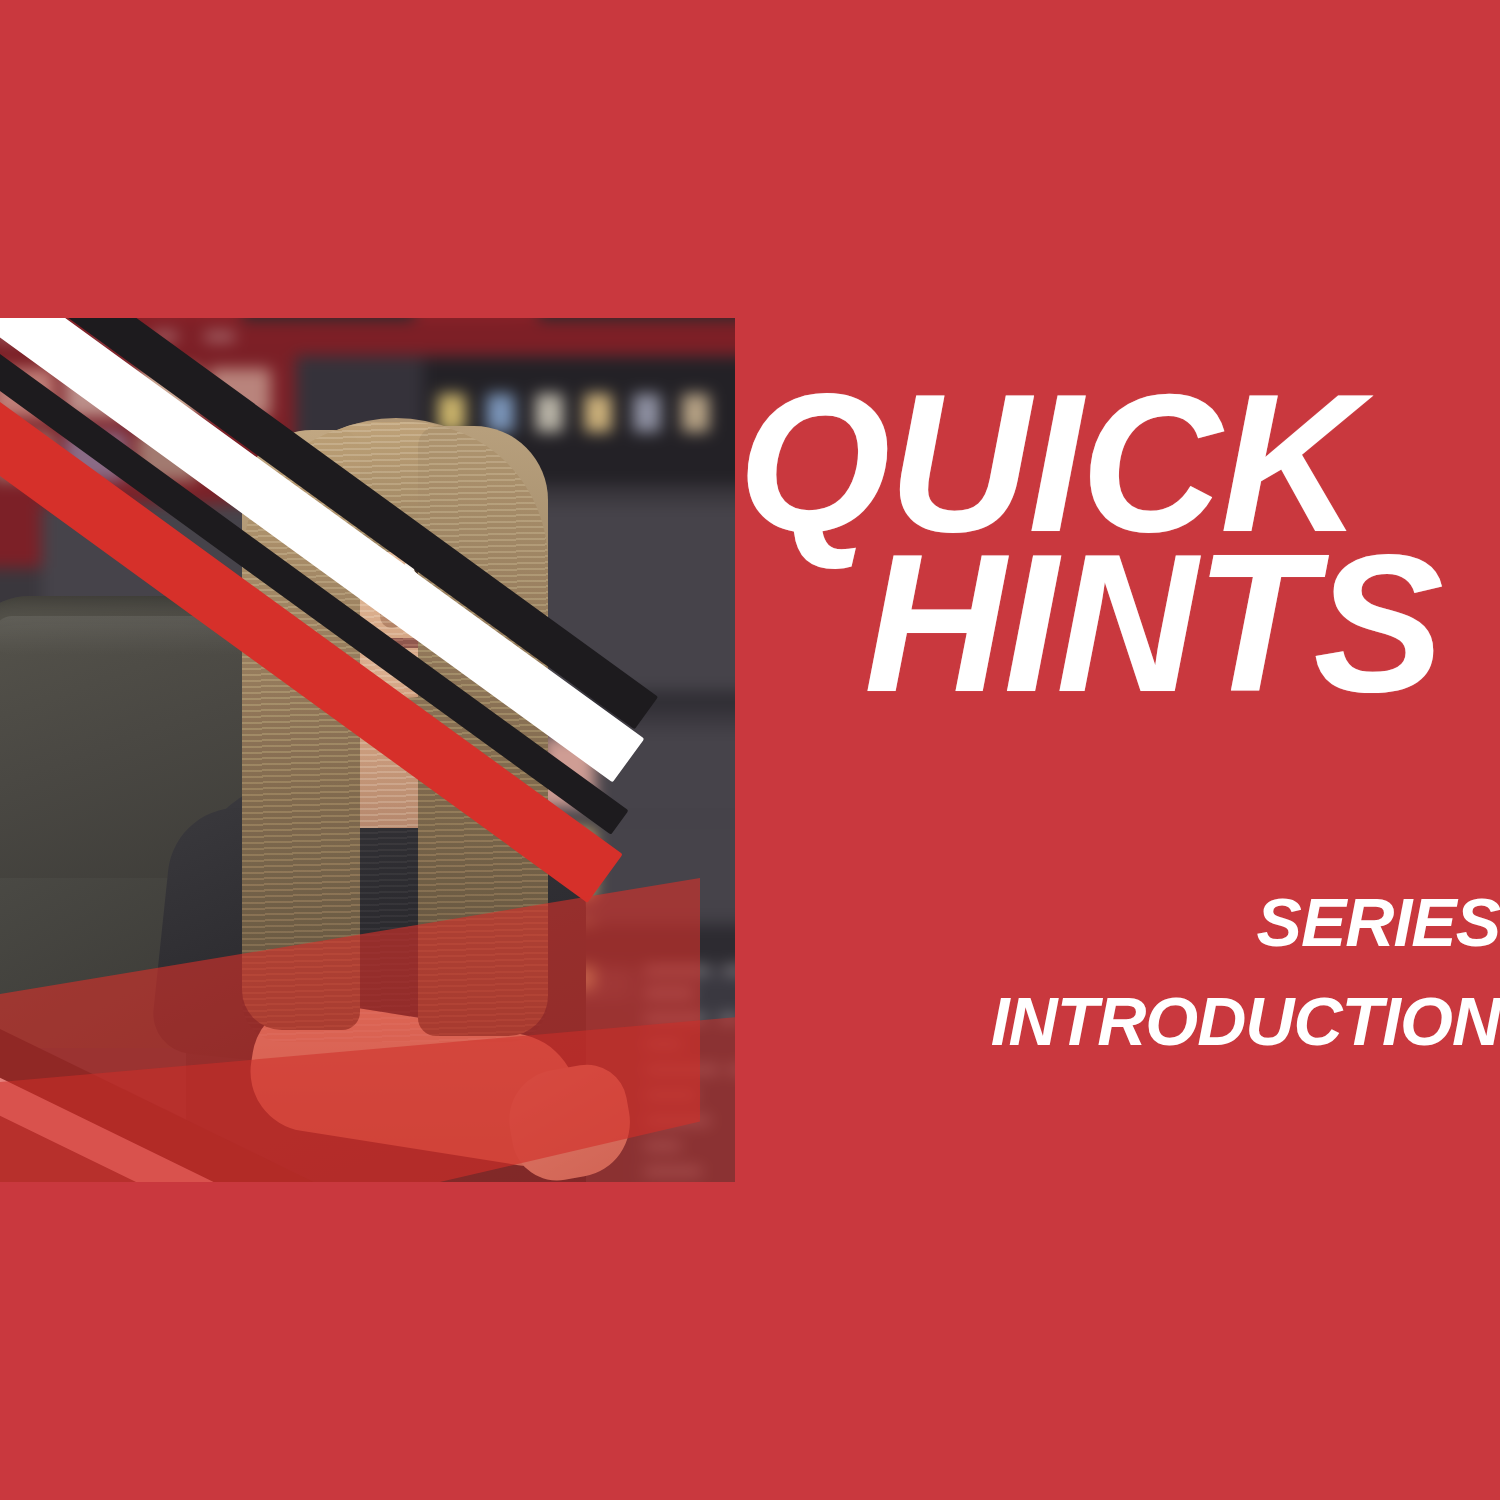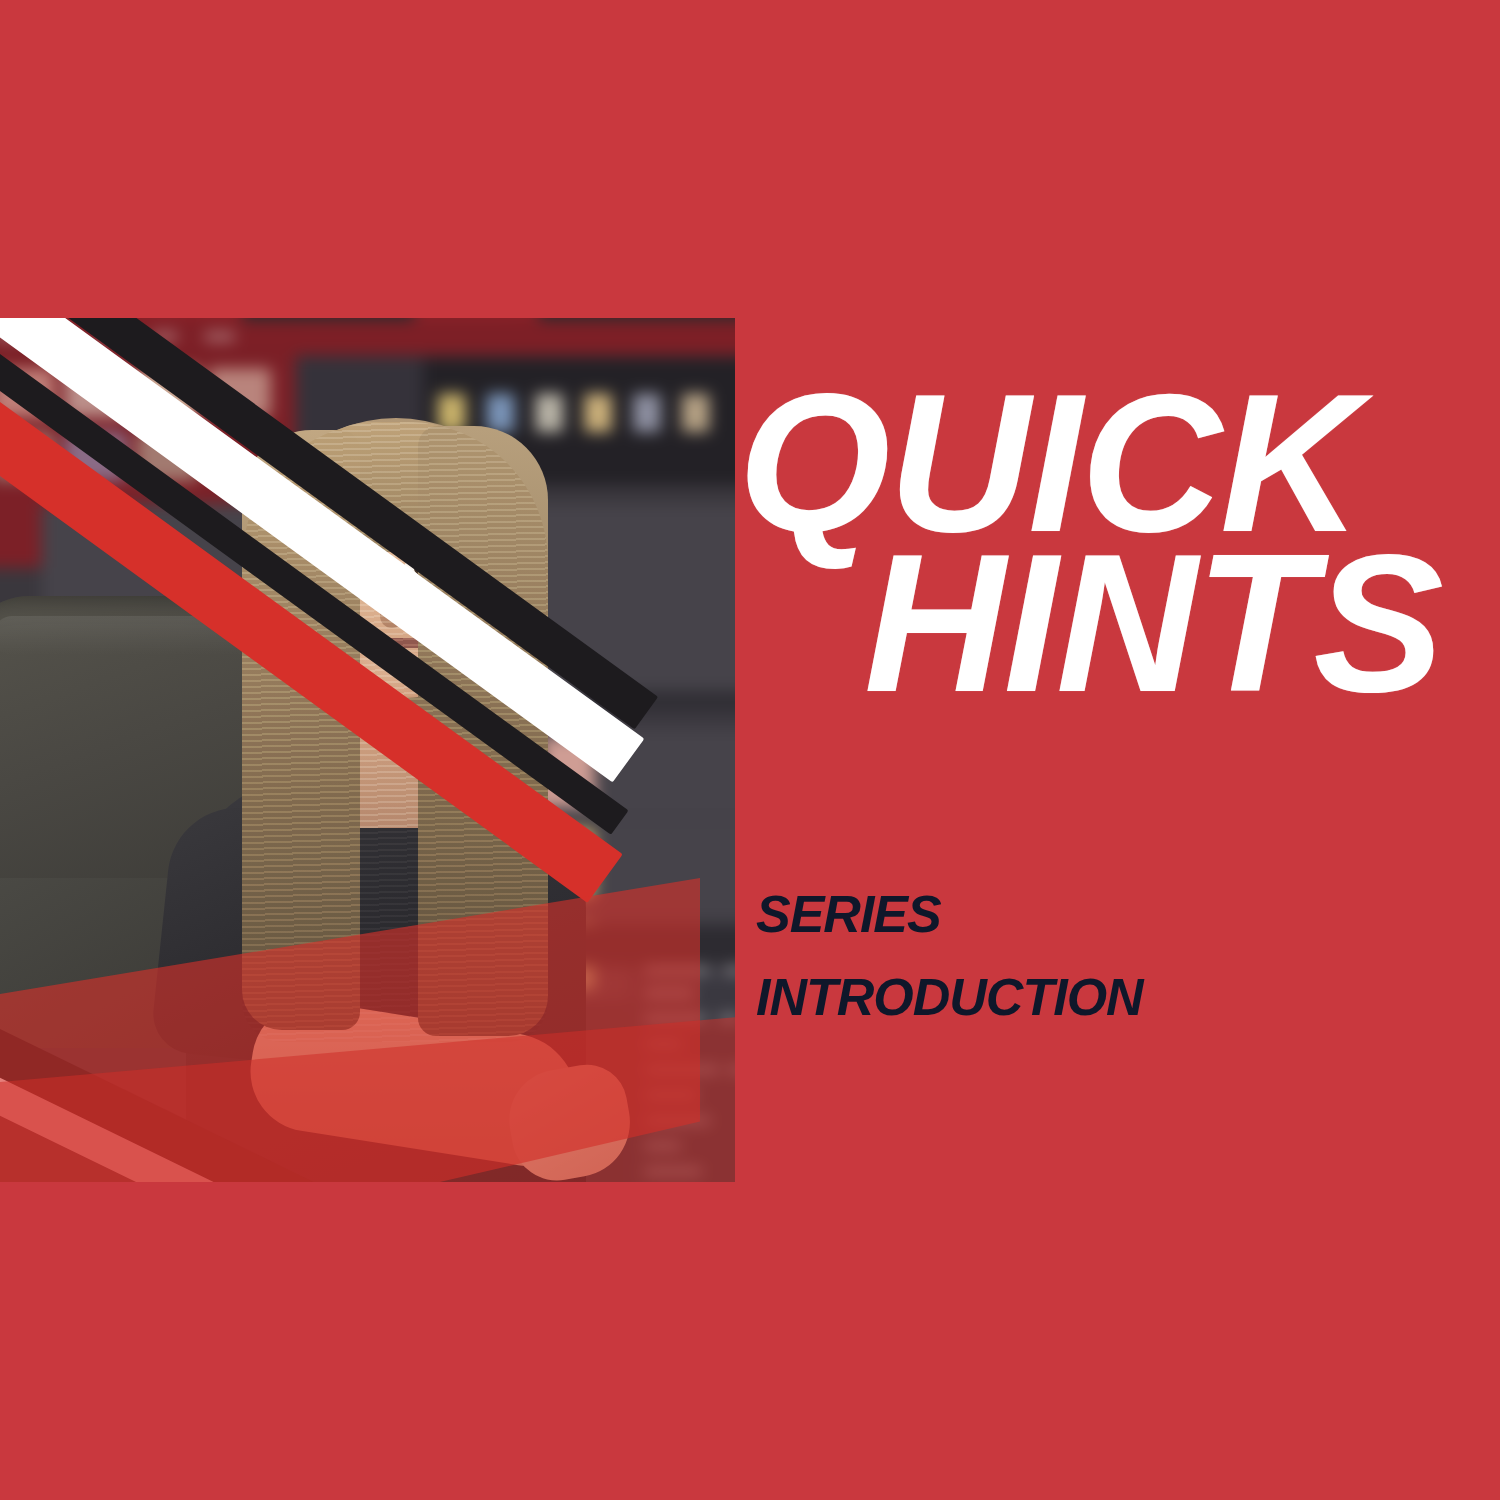--- a/index.html
+++ b/index.html
@@ -130,23 +130,23 @@
     color:#ffffff;font-weight:700;font-style:italic;
     font-family:"Liberation Sans","DejaVu Sans",sans-serif;
     letter-spacing:-2px;line-height:.88;white-space:nowrap;
     text-shadow:0 0 1px rgba(255,255,255,.4);
   }
   .t-quick{font-size:196px;margin-left:6px;}
   .t-hints{font-size:196px;margin-left:132px;margin-top:-12px;}
 
   .sub-wrap{position:absolute;left:756px;top:888px;width:744px;}
   .s-line{
-    color:#0f172a;font-weight:700;font-style:italic;
+    color:#ffffff;font-weight:700;font-style:italic;
     font-family:"Liberation Sans","DejaVu Sans",sans-serif;
-    letter-spacing:-1px;line-height:1.0;white-space:nowrap;font-size:52px;
+    letter-spacing:-1px;line-height:1.0;white-space:nowrap;font-size:68px;text-align:right;
   }
   .s-2{margin-top:31px;}
 </style>
 </head>
 <body>
 
 <div id="stage">
 
   <div class="photo">
 

